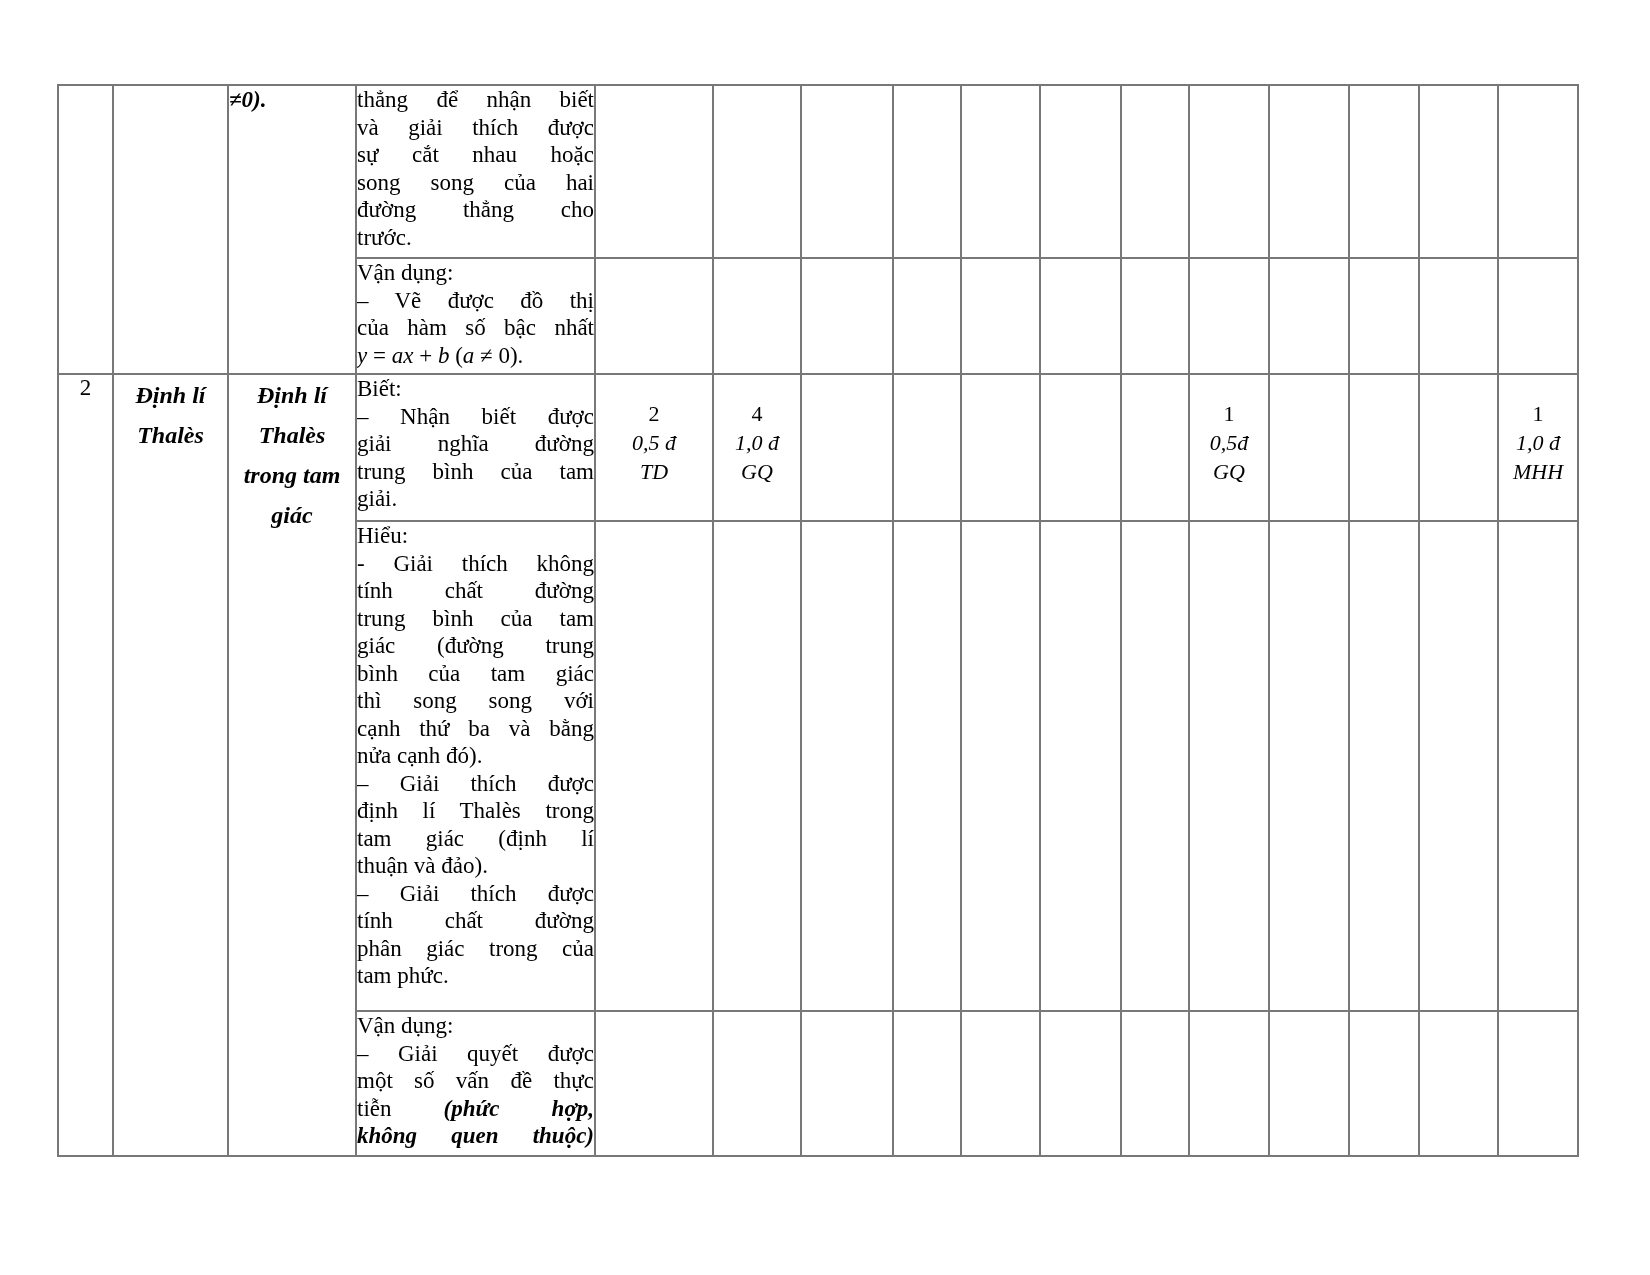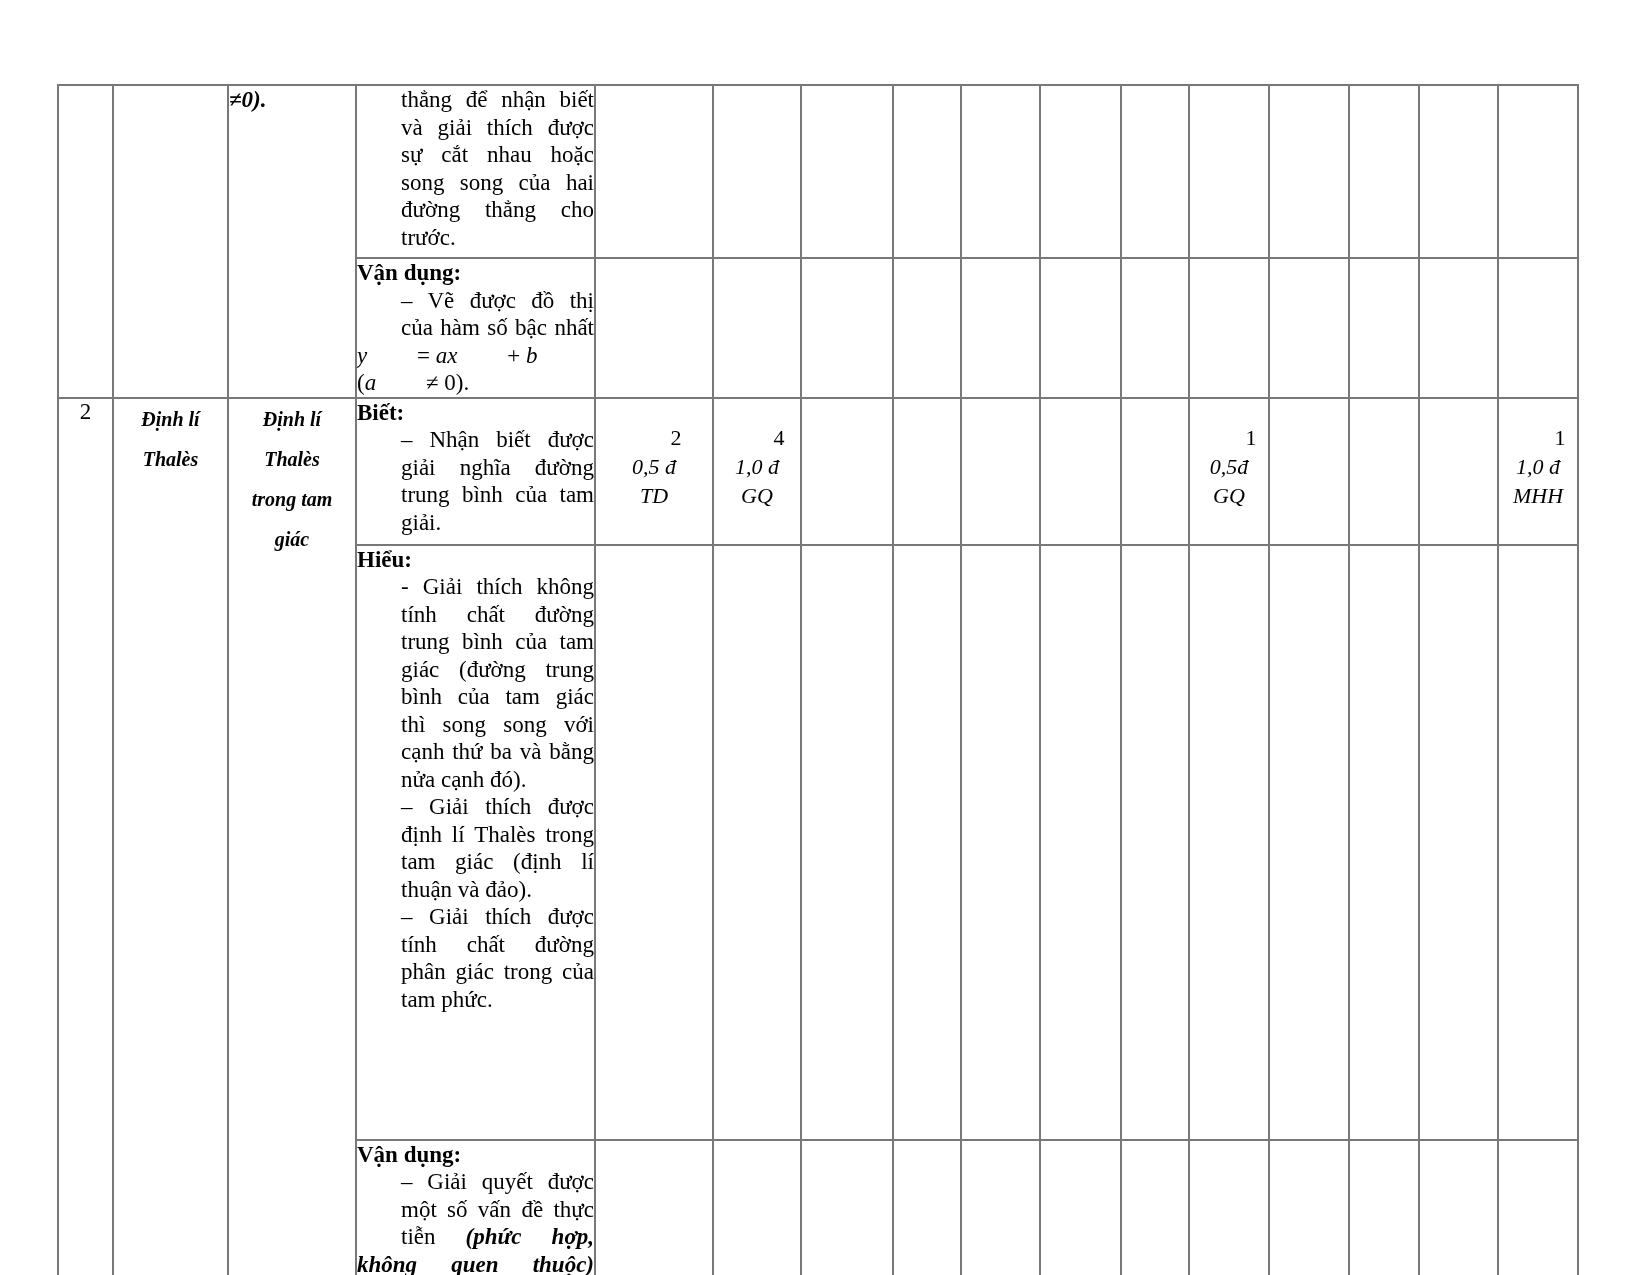--- a/index.html
+++ b/index.html
@@ -30,34 +30,34 @@
   }
   
   td.c-req{ padding:3px 6px 0 6px; }
   td.c-req .ln{
     font-size:23px;
     line-height:27.5px;
     white-space:normal;
   }
   .ln.j{ text-align:justify; text-align-last:justify; }
   
-  .s-r{ font-style:normal; font-weight:normal;padding-left:44px; }
-  .s-b{ font-weight:bold; }
+  .s-r{ font-style:normal; font-weight:normal; }
+  .s-b{ font-weight:normal; }
   .s-i{ font-style:italic; }
   .s-bi{ font-weight:bold; font-style:italic; }
   
   td.c-stt{
     vertical-align:middle; text-align:center;
     font-size:23px;
   }
   td.c-topic, td.c-content{
     vertical-align:middle; text-align:center;
   }
   td.c-topic .ln, td.c-content .ln{
-    font-size:20px; line-height:40px; text-align:center;
+    font-size:24px; line-height:40px; text-align:center;
   }
   
   td.c-frag{ vertical-align:top; text-align:left; padding:6px 4px 0 5px; }
   td.c-frag .frag{
     font-size:23px; font-weight:bold; font-style:italic; line-height:27px;
   }
   
   td.c-num{ vertical-align:top; text-align:center; }
   td.c-num .vals{ padding-top:24px; }
   td.c-num .ln{
@@ -188,21 +188,21 @@
           <td class="c-num"></td>
         <td class="c-num">
             <div class="vals">
               <div class="ln"><span class="s-r">1</span></div>
               <div class="ln"><span class="s-i">1,0 đ</span></div>
               <div class="ln"><span class="s-i">MHH</span></div>
             </div>
           </td>
       </tr>
 
-      <tr style="height:595px">
+      <tr style="height:490px">
         <td class="c-req">
             <div class="ln"><span class="s-b">Hiểu:</span></div>
             <div class="ln j"><span class="s-r">- Giải thích không</span></div>
             <div class="ln j"><span class="s-r">tính chất đường</span></div>
             <div class="ln j"><span class="s-r">trung bình của tam</span></div>
             <div class="ln j"><span class="s-r">giác (đường trung</span></div>
             <div class="ln j"><span class="s-r">bình của tam giác</span></div>
             <div class="ln j"><span class="s-r">thì song song với</span></div>
             <div class="ln j"><span class="s-r">cạnh thứ ba và bằng</span></div>
             <div class="ln"><span class="s-r">nửa cạnh đó).</span></div>

